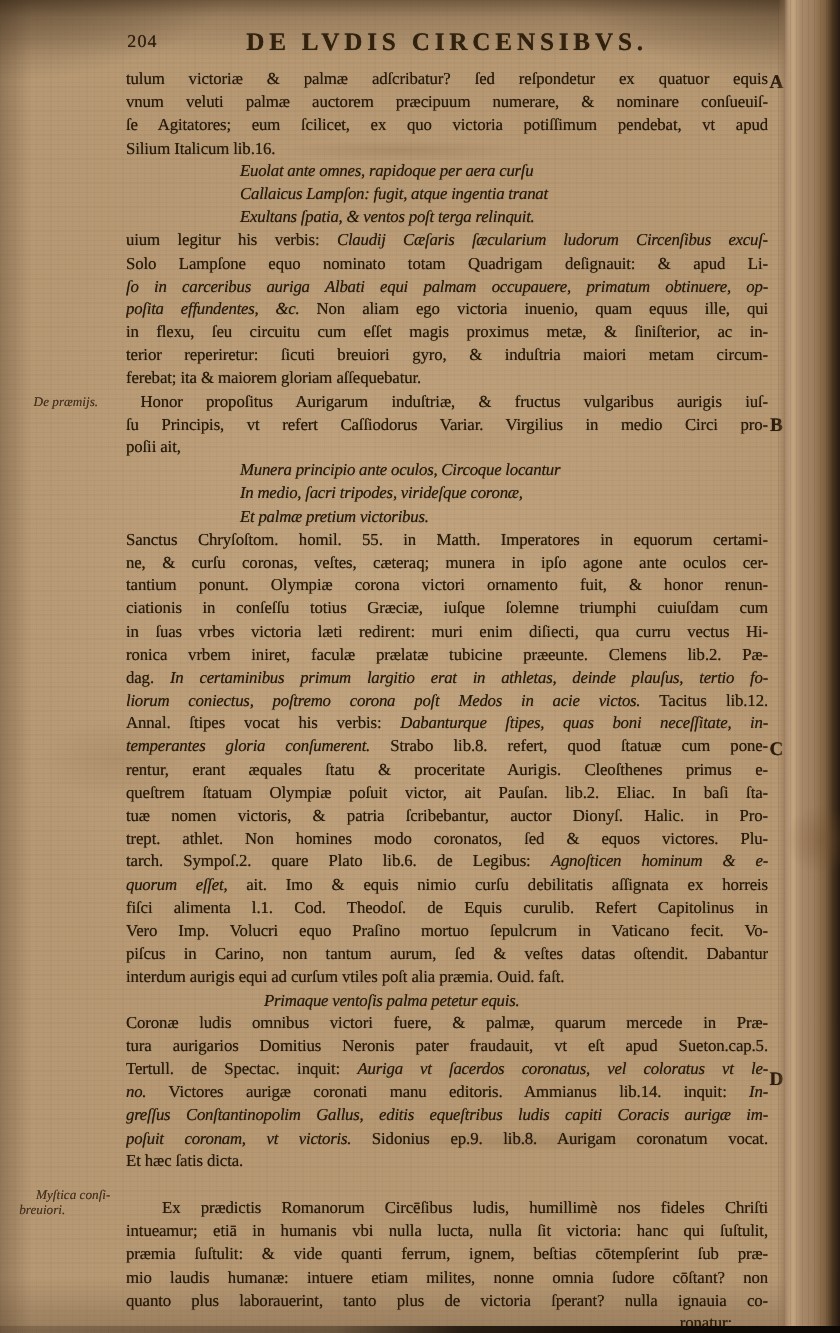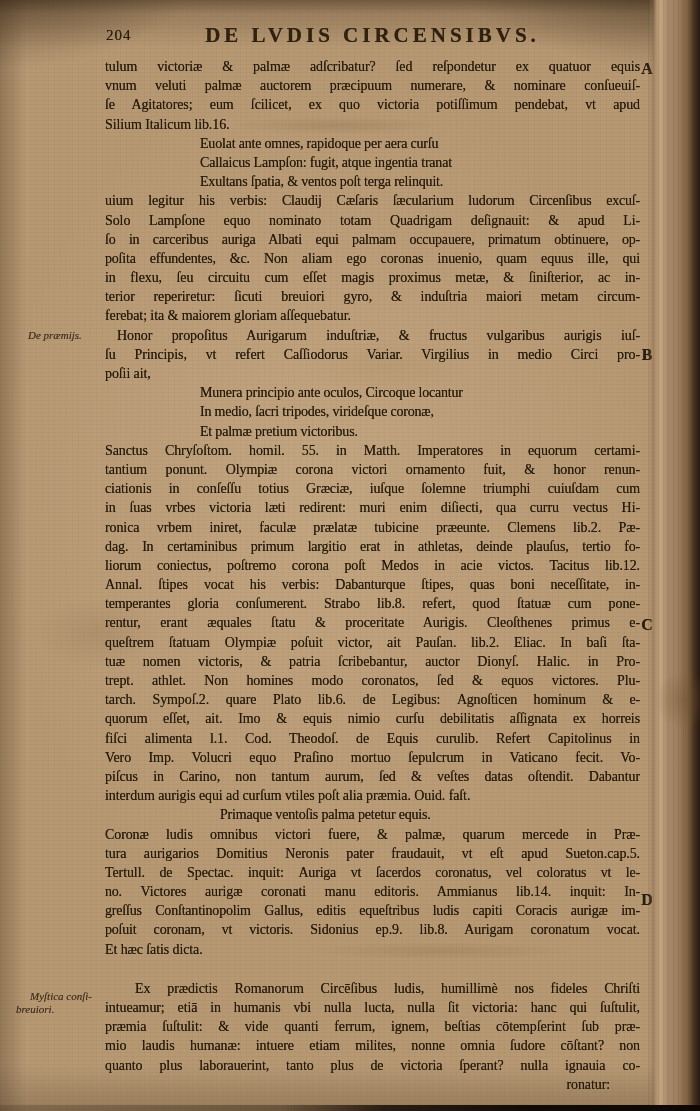--- a/index.html
+++ b/index.html
@@ -55,21 +55,21 @@
     position:absolute;left:105px;top:57px;width:535px;z-index:2;
     color:#261a0a;
   }
   .ln{
     height:19.2px;line-height:19.2px;font-size:14px;letter-spacing:-0.1px;
     overflow:hidden;white-space:nowrap;
     text-shadow:0 0 0.6px rgba(36,24,10,0.75);
   }
   .ln.full{white-space:normal;text-align:justify;text-align-last:justify;text-justify:inter-word;}
   .ln.right{text-align:right;padding-right:30px;}
-  .it{letter-spacing:-0.2px;margin-top:14px;}
+  .it{font-style:italic;letter-spacing:-0.2px;margin-top:14px;}
   .margin-note{
     position:absolute;font-style:italic;font-size:11px;line-height:12.5px;
     color:#43301c;text-shadow:0 0 0.5px rgba(60,42,24,0.6);z-index:2;
   }
   .sig{
     position:absolute;left:636px;width:22px;text-align:center;
     font-size:16px;font-weight:bold;color:#2b1d0e;z-index:2;
     text-shadow:0 0 0.6px rgba(36,24,10,0.8);
   }
 </style>
@@ -83,31 +83,32 @@
       <div class="ln full"><span>tulum victoriæ &amp; palmæ adſcribatur? ſed reſpondetur ex quatuor equis</span></div>
       <div class="ln full"><span>vnum veluti palmæ auctorem præcipuum numerare, &amp; nominare conſueuiſ-</span></div>
       <div class="ln full"><span>ſe Agitatores; eum ſcilicet, ex quo victoria potiſſimum pendebat, vt apud</span></div>
       <div class="ln"><span>Silium Italicum lib.16.</span></div>
       <div class="ln" style="padding-left: 95px;"><span class="it">Euolat ante omnes, rapidoque per aera curſu</span></div>
       <div class="ln" style="padding-left: 95px;"><span class="it">Callaicus Lampſon: fugit, atque ingentia tranat</span></div>
       <div class="ln" style="padding-left: 95px;"><span class="it">Exultans ſpatia, &amp; ventos poſt terga relinquit.</span></div>
       <div class="ln full"><span>uium legitur his verbis: </span><span class="it">Claudij Cæſaris ſæcularium ludorum Circenſibus excuſ-</span></div>
       <div class="ln full"><span>Solo Lampſone equo nominato totam Quadrigam deſignauit: &amp; apud Li-</span></div>
       <div class="ln full"><span class="it">ſo in carceribus auriga Albati equi palmam occupauere, primatum obtinuere, op-</span></div>
-      <div class="ln full"><span class="it">poſita effundentes, &amp;c. </span><span>Non aliam ego coronas inuenio, quam equus ille, qui</span></div>
+      <div class="ln full"><span class="it">poſita effundentes, &amp;c. </span><span>Non aliam ego victoria inuenio, quam equus ille, qui</span></div>
       <div class="ln full"><span>in flexu, ſeu circuitu cum eſſet magis proximus metæ, &amp; ſiniſterior, ac in-</span></div>
       <div class="ln full"><span>terior reperiretur: ſicuti breuiori gyro, &amp; induſtria maiori metam circum-</span></div>
       <div class="ln"><span>ferebat; ita &amp; maiorem gloriam aſſequebatur.</span></div>
       <div class="ln full" style="padding-left: 12px;"><span>Honor propoſitus Aurigarum induſtriæ, &amp; fructus vulgaribus aurigis iuſ-</span></div>
       <div class="ln full"><span>ſu Principis, vt refert Caſſiodorus Variar. Virgilius in medio Circi pro-</span></div>
       <div class="ln"><span>poſii ait,</span></div>
       <div class="ln" style="padding-left: 95px;"><span class="it">Munera principio ante oculos, Circoque locantur</span></div>
       <div class="ln" style="padding-left: 95px;"><span class="it">In medio, ſacri tripodes, virideſque coronæ,</span></div>
       <div class="ln" style="padding-left: 95px;"><span class="it">Et palmæ pretium victoribus.</span></div>
       <div class="ln full"><span>Sanctus Chryſoſtom. homil. 55. in Matth. Imperatores in equorum certami-</span></div>
+      <div class="ln full"><span>ne, &amp; curſu coronas, veſtes, cæteraq; munera in ipſo agone ante oculos cer-</span></div>
       <div class="ln full"><span>tantium ponunt. Olympiæ corona victori ornamento fuit, &amp; honor renun-</span></div>
       <div class="ln full"><span>ciationis in conſeſſu totius Græciæ, iuſque ſolemne triumphi cuiuſdam cum</span></div>
       <div class="ln full"><span>in ſuas vrbes victoria læti redirent: muri enim diſiecti, qua curru vectus Hi-</span></div>
       <div class="ln full"><span>ronica vrbem iniret, faculæ prælatæ tubicine præeunte. Clemens lib.2. Pæ-</span></div>
       <div class="ln full"><span>dag. </span><span class="it">In certaminibus primum largitio erat in athletas, deinde plauſus, tertio fo-</span></div>
       <div class="ln full"><span class="it">liorum coniectus, poſtremo corona poſt Medos in acie victos. </span><span>Tacitus lib.12.</span></div>
       <div class="ln full"><span>Annal. ſtipes vocat his verbis: </span><span class="it">Dabanturque ſtipes, quas boni neceſſitate, in-</span></div>
       <div class="ln full"><span class="it">temperantes gloria conſumerent. </span><span>Strabo lib.8. refert, quod ſtatuæ cum pone-</span></div>
       <div class="ln full"><span>rentur, erant æquales ſtatu &amp; proceritate Aurigis. Cleoſthenes primus e-</span></div>
       <div class="ln full"><span>queſtrem ſtatuam Olympiæ poſuit victor, ait Pauſan. lib.2. Eliac. In baſi ſta-</span></div>

